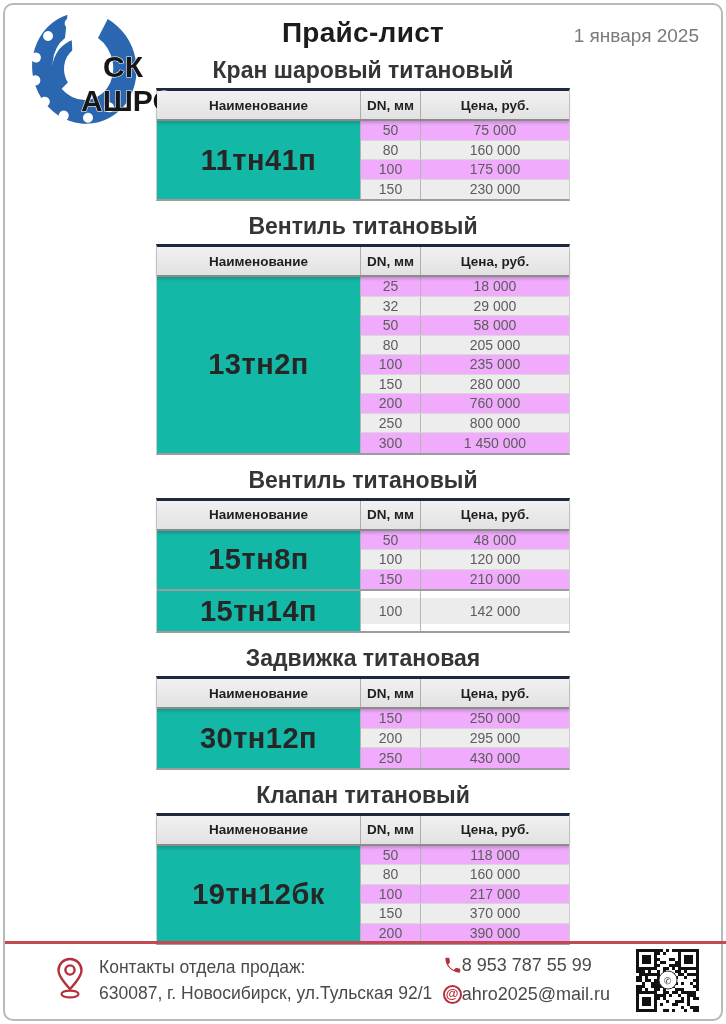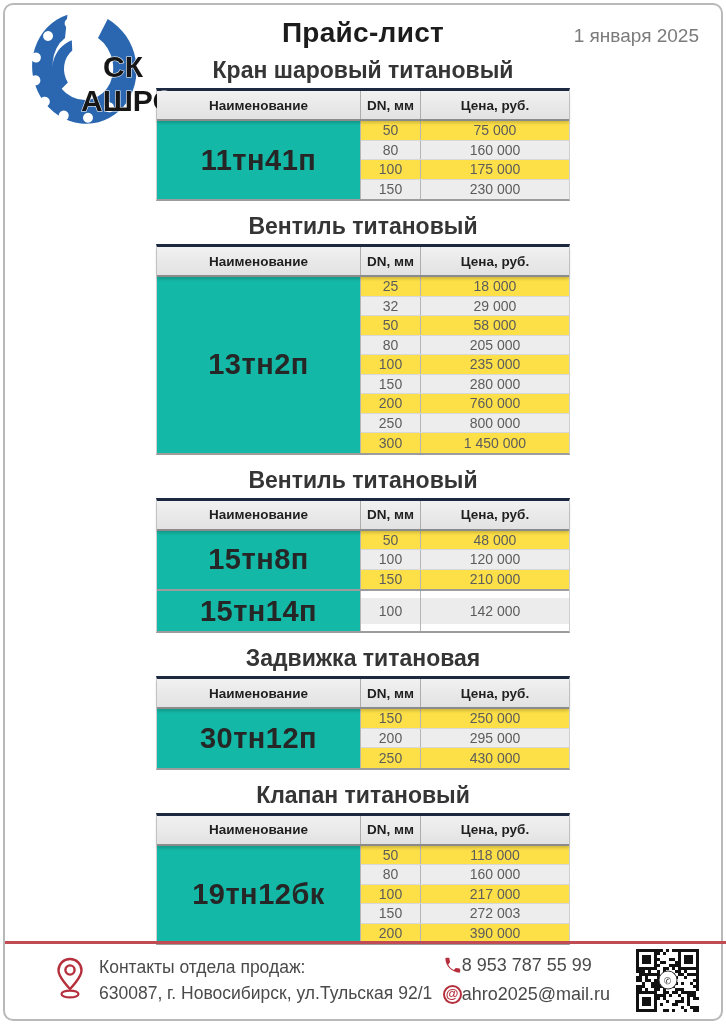--- a/index.html
+++ b/index.html
@@ -22,21 +22,21 @@
   .th{display:flex;align-items:center;justify-content:center;font-size:13.5px;font-weight:bold;color:#1f1f1f;}
   .col-name{width:204px;border-right:1px solid #adadad;box-sizing:border-box;}
   .col-dn{width:60px;border-right:1px solid #adadad;box-sizing:border-box;}
   .col-price{width:148px;box-sizing:border-box;}
   .group{display:flex;}
   .group.sep{border-top:2px solid #9c9c9c;}
   .name-cell{width:204px;box-sizing:border-box;border-right:1px solid #b5b5b5;
              display:flex;align-items:center;justify-content:center;
              font-size:29px;font-weight:bold;color:#262626;letter-spacing:.5px;background:#14b8a6;}
   .rows{width:208px;display:flex;flex-direction:column;}
-  .trow{display:flex;height:19.5px;box-sizing:border-box;border-bottom:1px solid #d8d8d8;background:#fde047;}
+  .trow{display:flex;height:19.5px;box-sizing:border-box;border-bottom:1px solid #d8d8d8;background:#f0abfc;}
   .trow:last-child{border-bottom:none;}
   .trow.alt{background:#ededed;}
   .trow.tall{height:40px;background:linear-gradient(#fff 0 7px,#ececec 7px 33px,#fff 33px);}
   .dn-cell{width:60px;border-right:1px solid #b5b5b5;box-sizing:border-box;
            display:flex;align-items:center;justify-content:center;font-size:14px;color:#5c5c5c;}
   .price-cell{width:148px;display:flex;align-items:center;justify-content:center;font-size:14px;color:#5c5c5c;}
 
   
   .footer-line{position:absolute;left:0;top:936px;width:726px;height:3px;background:#c04b53;z-index:5;}
   .footer{position:absolute;left:16px;right:0;bottom:0;height:78px;display:flex;align-items:center;margin-top:30px;}
@@ -242,21 +242,21 @@
               <div class="trow alt">
                 <div class="dn-cell">80</div>
                 <div class="price-cell">160 000</div>
               </div>
               <div class="trow">
                 <div class="dn-cell">100</div>
                 <div class="price-cell">217 000</div>
               </div>
               <div class="trow alt">
                 <div class="dn-cell">150</div>
-                <div class="price-cell">272 003</div>
+                <div class="price-cell">370 000</div>
               </div>
               <div class="trow">
                 <div class="dn-cell">200</div>
                 <div class="price-cell">390 000</div>
               </div>
             </div>
           </div>
         </div>
       </div>
     </div>

